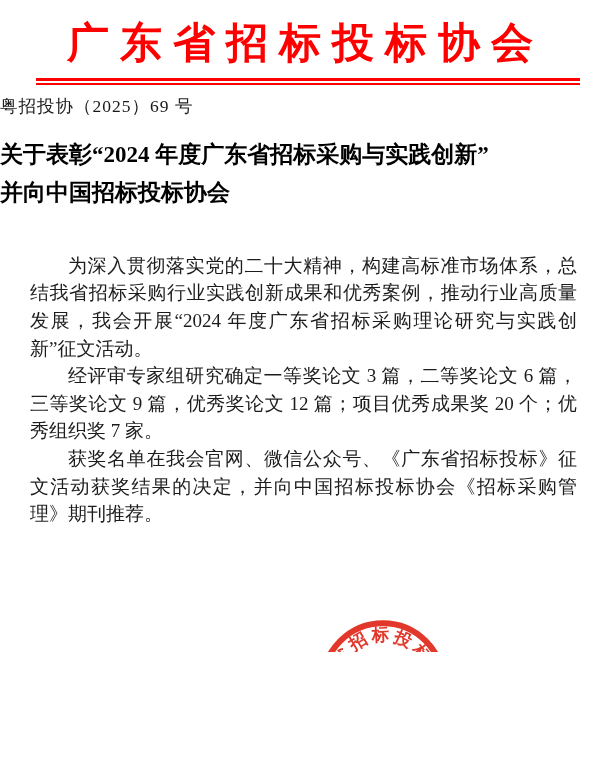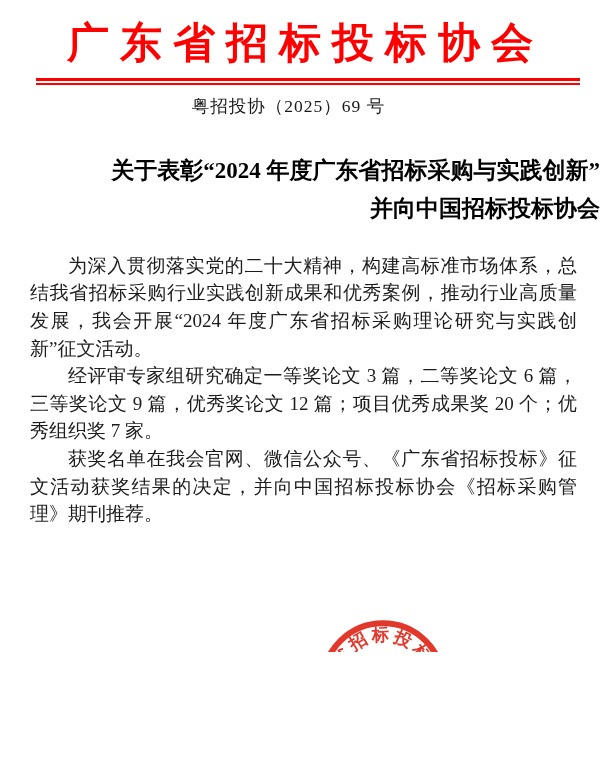--- a/index.html
+++ b/index.html
@@ -25,35 +25,35 @@
   }
   .red-divider{
     margin:4px 20px 0 36px;
     height:2px;
     border-top:3px solid #fe0000;
     border-bottom:2px solid #fe0000;
   }
   .doc-number{
     margin-top:9px;
     padding-right:23px;
-    text-align:center;
+    text-align:left;
     font-size:17.5px;
     color:#1a1a1a;
     letter-spacing:1px;
   }
   .doc-title{
-    margin-top:34px;
-    text-align:right;
+    margin-top:18px;
+    text-align:left;
     font-weight:bold;
     font-size:23px;
     line-height:38px;
     color:#000;
   }
   .body-text{
-    margin-top:24px;
+    margin-top:40px;
     padding:0 23px 0 30px;
     font-size:19px;
     line-height:27.6px;
     text-align:justify;
   }
   .body-text p{
     margin:0;
     text-indent:2em;
   }
   .signature-block{

